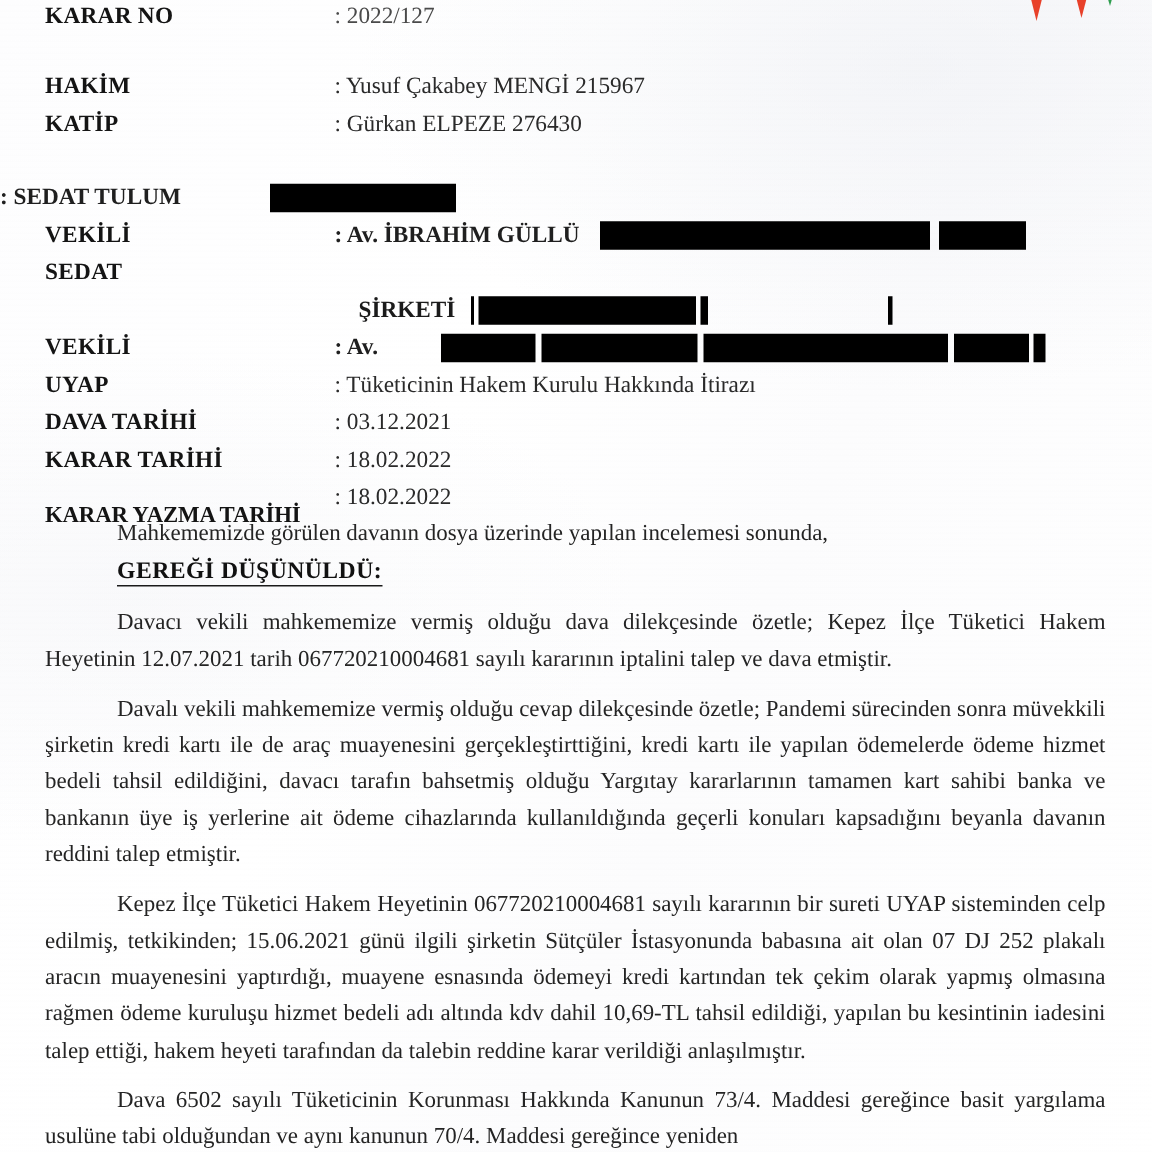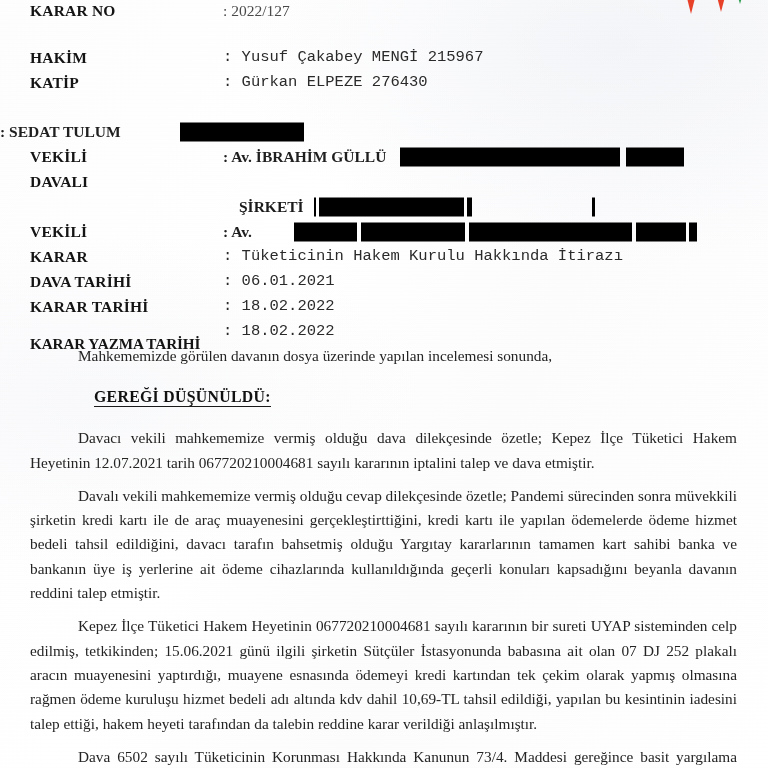--- a/index.html
+++ b/index.html
@@ -69,21 +69,21 @@
     color: #141414;
   }
   .kv-label.wide { font-size: 15.2px; letter-spacing: -.1px; margin-top: 12px; }
   .kv-value {
     flex: 1;
     font-size: 15.5px;
     white-space: nowrap;
     position: relative;
     color: #1f1f1f;
   }
-  .kv-value.plain { font-weight: normal; color: #2a2a2a; font-family: Liberation Mono, monospace; }
+  .kv-value.plain { font-weight: normal; color: #2a2a2a; }
   .kv-value.bold  { font-weight: bold; }
   .kv-value.light { color: #4a4a4a; font-weight: normal; }
 
   
   .kv-cont {
     display: flex;
     line-height: 25px;
     gap: 16px;
   }
   .kv-cont .spacer { width: 223px; }
@@ -121,21 +121,21 @@
     font-size: 15.3px;
     line-height: 24.3px;
     text-align: justify;
     text-indent: 48px;
     color: #242424;
     font-family: "Liberation Serif", "DejaVu Serif", serif;
   }
   p.para.tight { text-align: left; }
   p.spaced { margin-top: 9px; }
   .heading-line {
-    margin: 16px;
+    margin: 0;
     text-indent: 48px;
     line-height: 26px;
   }
   .heading {
     font-weight: bold;
     font-size: 15.8px;
     letter-spacing: .3px;
     border-bottom: 1.6px solid #1a1a1a;
     padding-bottom: 1px;
     color: #111111;
@@ -190,21 +190,21 @@
       </div>
       <div class="kv-row">
         <div class="kv-label">VEKİLİ</div>
         <div class="kv-value bold">: Av. İBRAHİM GÜLLÜ<span class="redact-wrap" style="left: 177px;">
             <span class="redact-seg" style="width: 220px;"></span>
             <span class="redact-gap" style="width: 6px;"></span>
             <span class="redact-seg" style="width: 58px;"></span>
           </span></div>
       </div>
       <div class="kv-row">
-        <div class="kv-label">DAVALI</div>
+        <div class="kv-label">SEDAT</div>
       </div>
       <div class="kv-cont">
         <div class="spacer"></div>
         <div class="text">ŞİRKETİ<span class="redact-wrap" style="left: 75px;">
             <span class="redact-seg" style="width: 2px;"></span>
             <span class="redact-gap" style="width: 3px;"></span>
             <span class="redact-seg" style="width: 145px;"></span>
             <span class="redact-gap" style="width: 3px;"></span>
             <span class="redact-seg" style="width: 5px;"></span>
             <span class="redact-gap" style="width: 120px;"></span>
@@ -220,26 +220,26 @@
             <span class="redact-seg" style="width: 104px;"></span>
             <span class="redact-gap" style="width: 4px;"></span>
             <span class="redact-seg" style="width: 163px;"></span>
             <span class="redact-gap" style="width: 4px;"></span>
             <span class="redact-seg" style="width: 50px;"></span>
             <span class="redact-gap" style="width: 3px;"></span>
             <span class="redact-seg" style="width: 8px;"></span>
           </span></div>
       </div>
       <div class="kv-row">
-        <div class="kv-label">KARAR</div>
+        <div class="kv-label">UYAP</div>
         <div class="kv-value plain">: Tüketicinin Hakem Kurulu Hakkında İtirazı</div>
       </div>
       <div class="kv-row">
         <div class="kv-label">DAVA TARİHİ</div>
-        <div class="kv-value plain">: 06.01.2021</div>
+        <div class="kv-value plain">: 03.12.2021</div>
       </div>
       <div class="kv-row">
         <div class="kv-label">KARAR TARİHİ</div>
         <div class="kv-value plain">: 18.02.2022</div>
       </div>
       <div class="kv-row">
         <div class="kv-label wide">KARAR YAZMA TARİHİ</div>
         <div class="kv-value plain">: 18.02.2022</div>
       </div>
     </div>

